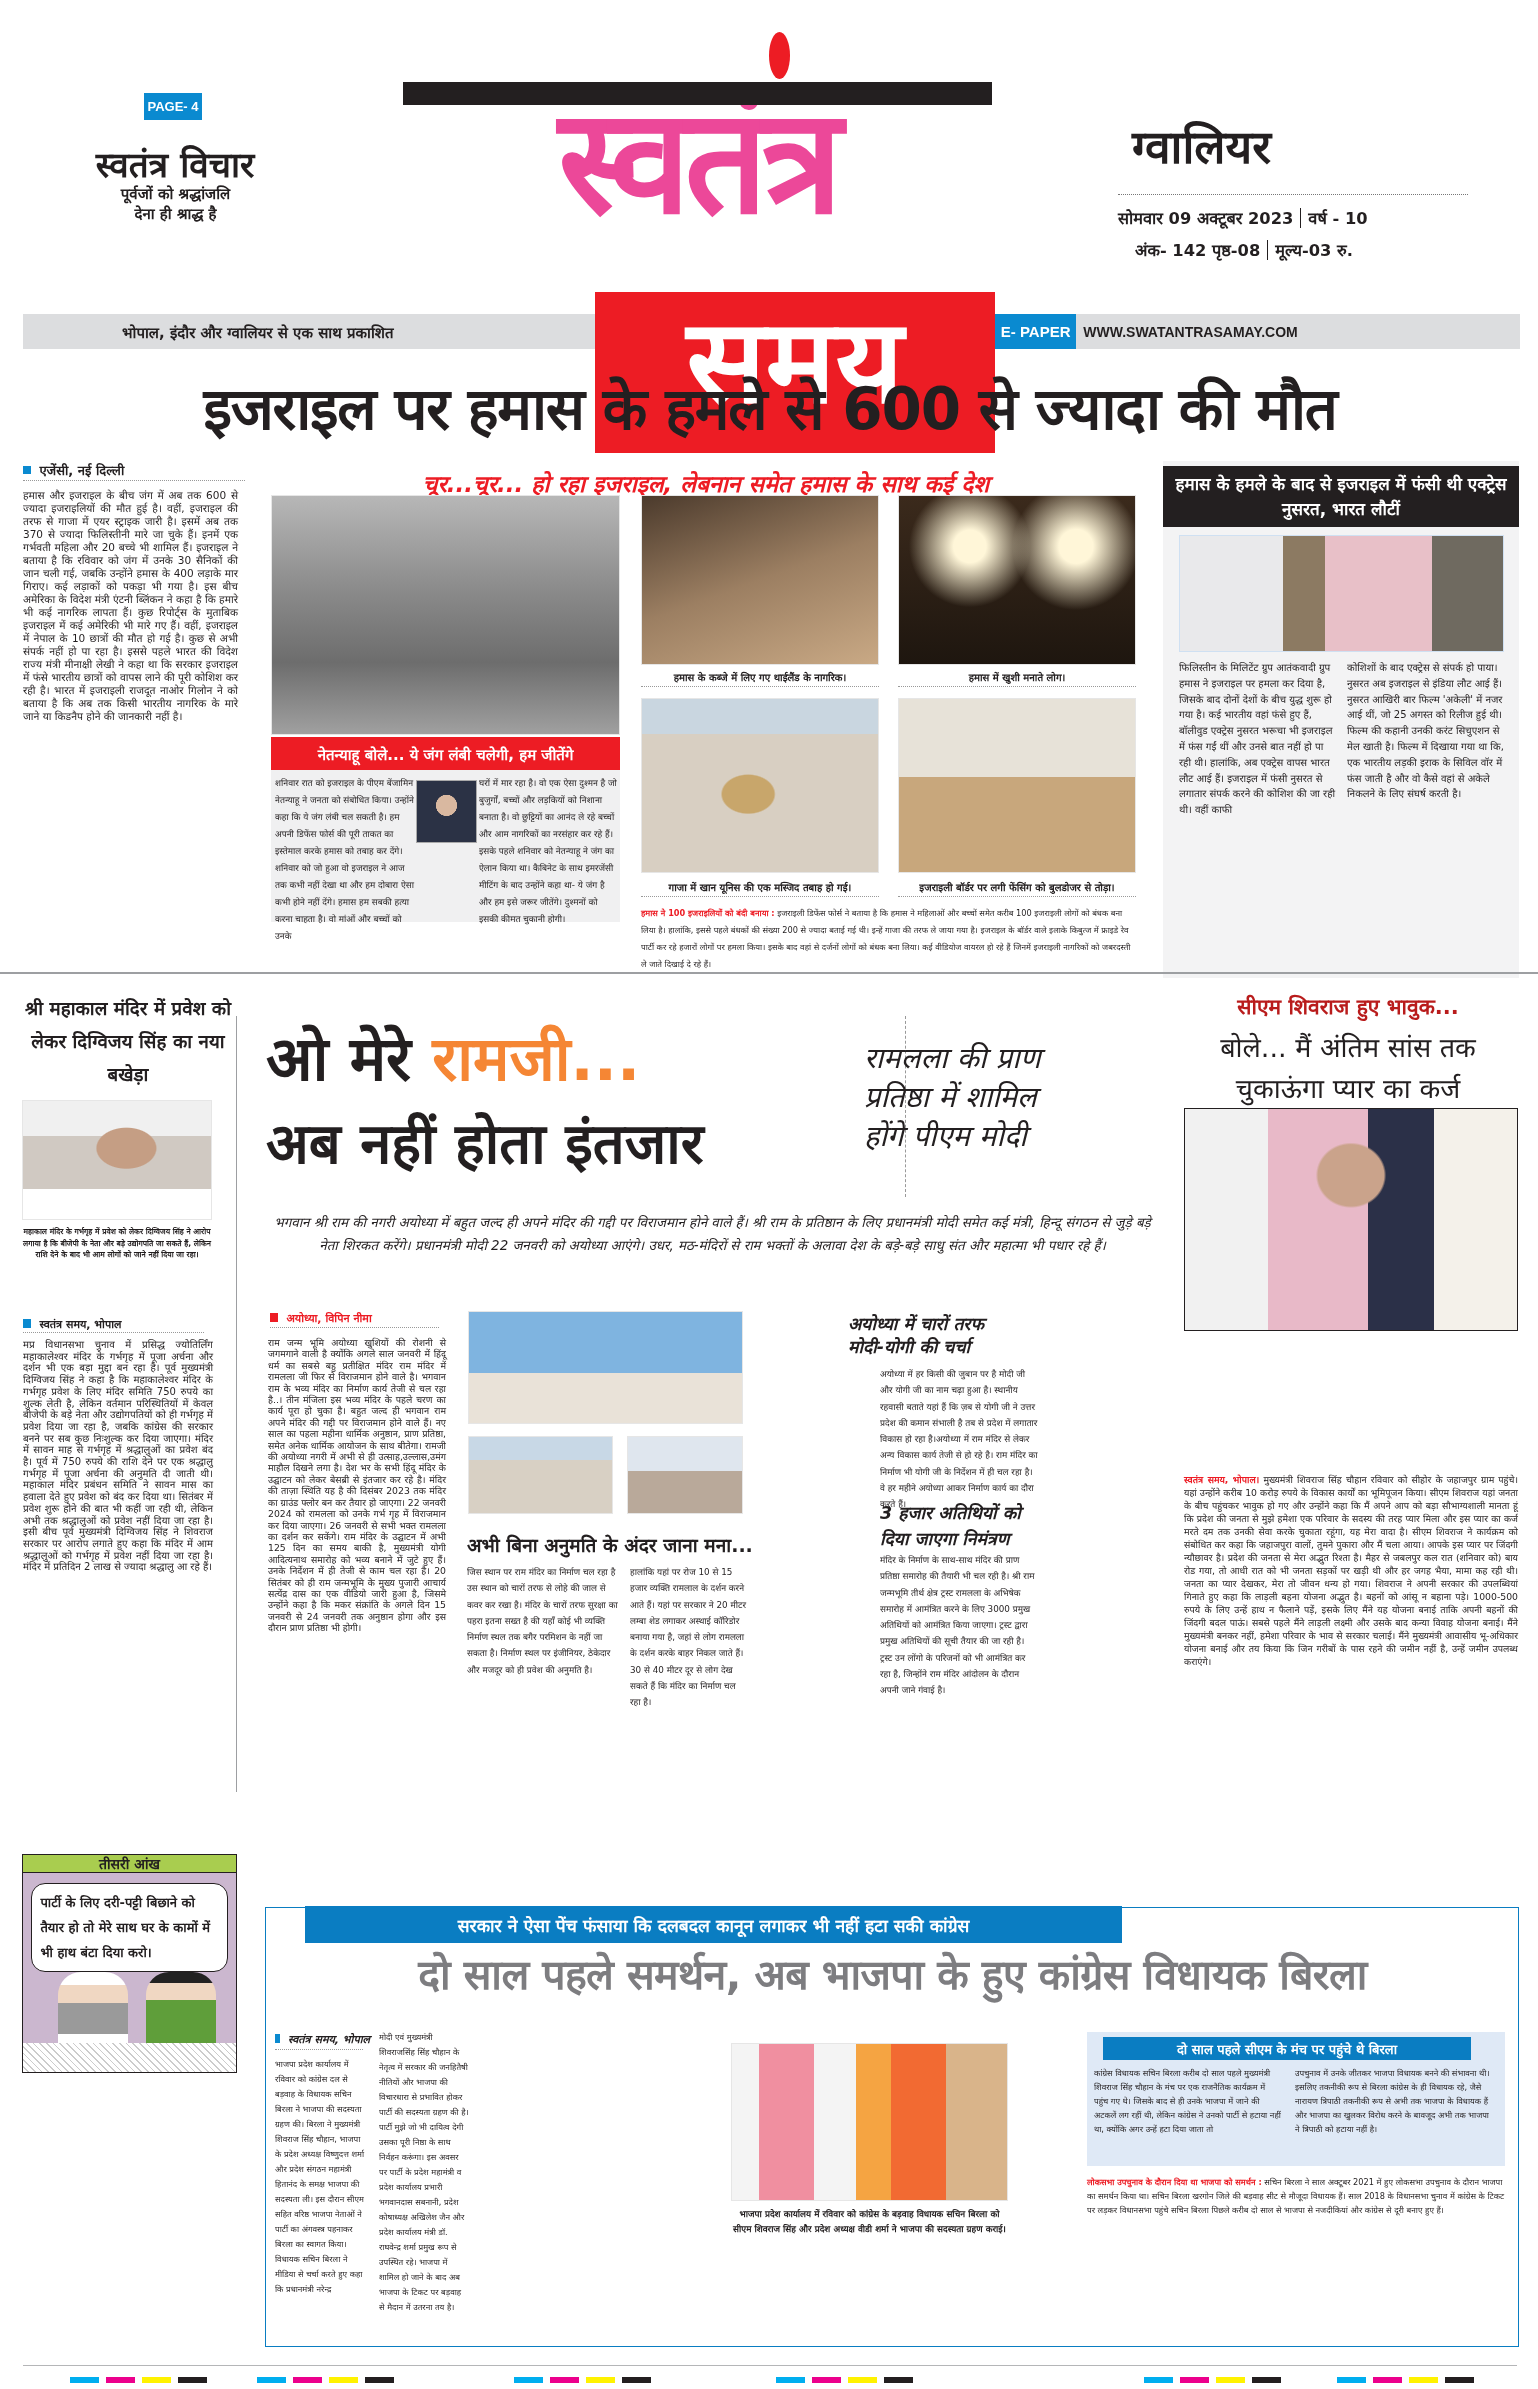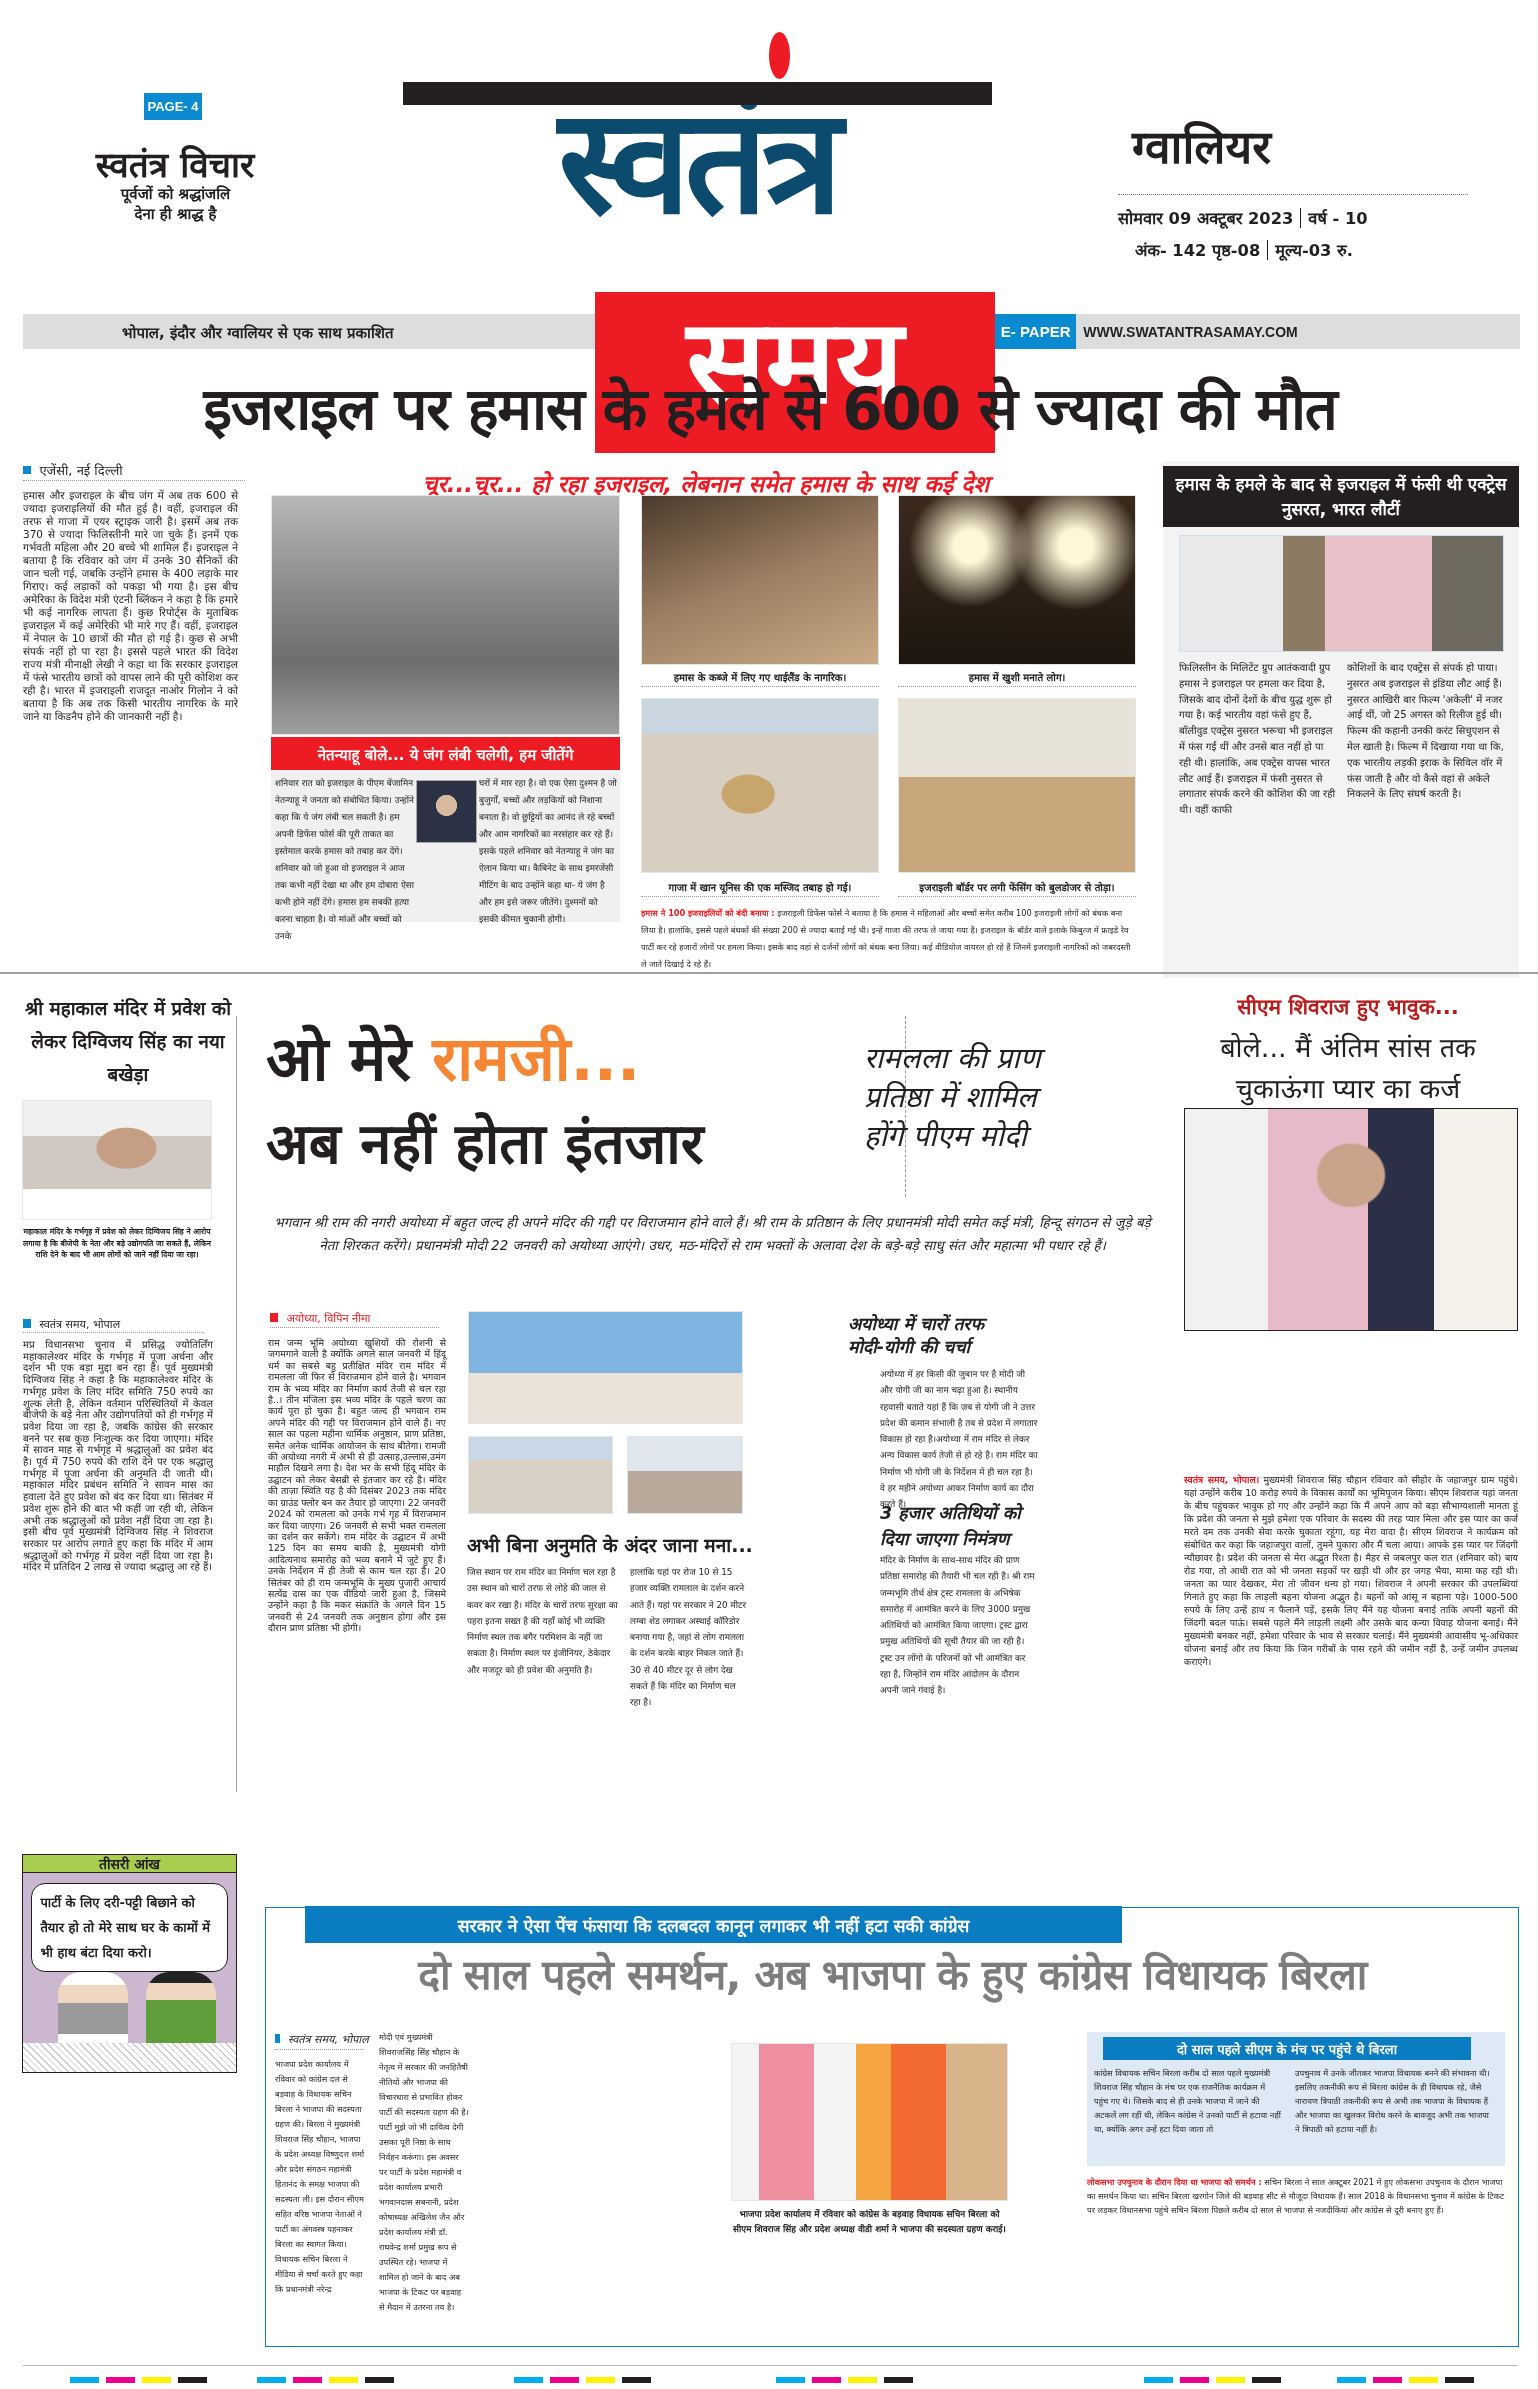--- a/index.html
+++ b/index.html
@@ -7,38 +7,38 @@
 .abs{position:absolute}
 .txt{font-family:"DejaVu Sans",sans-serif;color:#231f20}
 .it{font-style:italic}
 .bold{font-weight:bold}
 .photo{position:absolute;overflow:hidden;border:1.8px solid #e6e6e6}
 .photo-inner{width:100%;height:100%}
 .dotline{border-bottom:1.2px dotted #999}
 .cap{font-size:11.7px;text-align:center;font-weight:bold}
 .body{font-size:11px;line-height:17px;text-align:justify}
 .bodyi{font-size:10px;line-height:16.3px;}
-.dateline{font-size:13px;font-weight:normal;display:flex;align-items:center;gap:8.2px}
+.dateline{font-size:13px;font-weight:bold;display:flex;align-items:center;gap:8.2px}
 .sq{width:8.2px;height:8.2px;display:inline-block}
 .regmark{display:flex;gap:7px}
 .regmark span{width:29px;height:5.8px;display:block}
 </style>
 </head>
 <body>
 
 <div class="abs" style="left:144px;top:93px;width:58px;height:27px;background:#0a8ad0;color:#fff;font:bold 13px 'Liberation Sans',sans-serif;display:flex;align-items:center;justify-content:center">PAGE- 4</div>
 <div class="abs txt bold" style="left:70px;top:140px;width:210px;text-align:center;font-size:35px">स्वतंत्र विचार</div>
 <div class="abs txt bold" style="left:88px;top:184px;width:175px;text-align:center;font-size:15px;line-height:20px">
   <div>पूर्वजों को श्रद्धांजलि</div>
   <div>देना ही श्राद्ध है</div>
 </div>
 
 <div class="abs" style="left:769px;top:32px;width:21px;height:47px;background:#ed1c24;border-radius:50%"></div>
 <div class="abs" style="left:403px;top:82px;width:589px;height:245px;border-top:23px solid #231f20;display:flex;justify-content:center;align-items:flex-start;overflow:hidden">
-  <span style="font:bold 146px/1 'DejaVu Sans',sans-serif;color:#0c4a6e;letter-spacing:-5.8px;margin-top:-17.5px">स्वतंत्र</span>
+  <span style="font:bold 146px/1 'DejaVu Sans',sans-serif;color:#ec4899;letter-spacing:-5.8px;margin-top:-17.5px">स्वतंत्र</span>
 </div>
 <div class="abs" style="left:595px;top:292px;width:400px;height:161px;background:#ed1c24;display:flex;align-items:center;justify-content:center">
   <span style="font:bold 117px/1 'DejaVu Sans',sans-serif;color:#fff;margin-top:-23px">समय</span>
 </div>
 
 <div class="abs txt bold" style="left:1132px;top:114px;width:292px;font-size:46px">ग्वालियर</div>
 <div class="abs" style="left:1118px;top:194px;width:350px;border-top:1.2px dotted #777"></div>
 <div class="abs txt bold" style="left:1118px;top:207px;font-size:16.3px;display:flex;gap:7px;align-items:center">
   <span>सोमवार 09 अक्टूबर 2023</span>
   <span style="border-left:1.2px solid #231f20;height:20px"></span>

